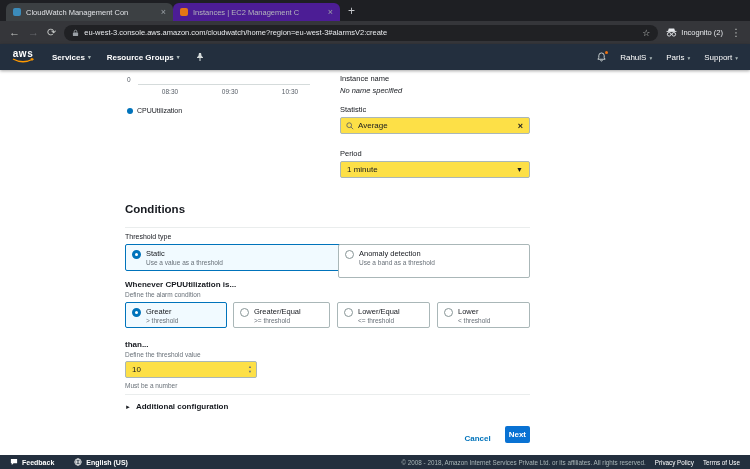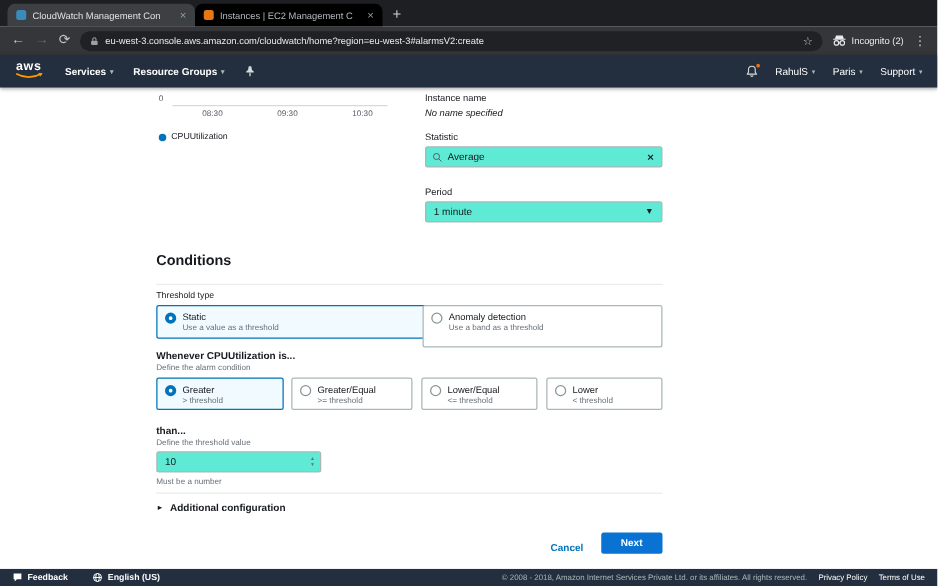--- a/index.html
+++ b/index.html
@@ -1,22 +1,22 @@
 <!DOCTYPE html>
 <html><head>
 <meta charset="utf-8">
 <style>
   *{box-sizing:border-box;margin:0;padding:0}
   body{width:750px;height:469px;font-family:"Liberation Sans",sans-serif;background:#fff;overflow:hidden;position:relative}
 
   
   .tabstrip{height:21px;background:#1e1f23;display:flex;align-items:flex-end;padding-left:6px}
-  .tab{width:150px;height:18px;border-radius:6px 6px 0 0;display:flex;align-items:center;gap:5px;padding:0 7px;font-size:7.5px;color:#dfe1e5;cursor:pointer}
+  .tab{width:167px;height:18px;border-radius:6px 6px 0 0;display:flex;align-items:center;gap:5px;padding:0 7px;font-size:7.5px;color:#dfe1e5;cursor:pointer}
   .tab-active{background:#3c4043}
-  .tab-inactive{background:#000000;color:#b4b7bc}
+  .tab-inactive{background:#4c1d95;color:#b4b7bc}
   .favicon{width:8px;height:8px;border-radius:2px;flex:none}
   .fav-cw{background:#3b8bba}
   .fav-ec2{background:#e57714}
   .tab-label{flex:1;overflow:hidden;white-space:nowrap}
   .tab-close{font-size:9px;color:#9aa0a6;flex:none;cursor:pointer}
   .newtab{color:#c8cacd;font-size:12px;margin:0 0 3px 8px;cursor:pointer}
 
   .toolbar{height:23px;background:#35363a;display:flex;align-items:center;gap:8px;padding:0 9px}
   .navbtn{color:#c4c7c5;font-size:11px;line-height:1;cursor:pointer}
   .navbtn.disabled{color:#67696d}
@@ -36,21 +36,21 @@
   .nav-right .nav-item{margin-right:0;font-weight:normal}
   .bell-wrap{position:relative;cursor:pointer;display:flex}
   .bell-dot{position:absolute;top:-1px;right:-2px;width:3px;height:3px;border-radius:50%;background:#ec7211}
 
   
   #main{position:relative;height:385px;background:#fff}
   .abs{position:absolute}
   .field-label{font-size:7.5px;color:#16191f}
   .tiny-gray{font-size:6.5px;color:#687078}
   .axis-label{font-size:6.5px;color:#545b64}
-  .box{border:1px solid #aab7b8;border-radius:2px;background:#5eead4;display:flex;align-items:center}
+  .box{border:1px solid #aab7b8;border-radius:2px;background:#fde047;display:flex;align-items:center}
   .box input{border:none;outline:none;background:transparent;font-family:inherit;font-size:8px;color:#16191f;flex:1;min-width:0;padding:0}
   .clear-x{font-size:9px;font-weight:bold;color:#16191f;margin:0 6px;cursor:pointer}
   .sel-caret{font-size:7px;color:#16191f;margin-right:6px}
   .legend-dot{width:6px;height:6px;border-radius:50%;background:#0073bb;display:inline-block;margin-right:4px;vertical-align:middle}
   .legend-text{font-size:7px;color:#16191f;vertical-align:middle}
   .baseline{border-top:1px solid #d5dbdb}
   .hdr{font-size:11.5px;font-weight:bold;color:#16191f}
   .divider{border-top:1px solid #eaeded}
   .bold-label{font-size:8px;font-weight:bold;color:#16191f}
 
@@ -61,21 +61,21 @@
   .card-label{font-size:7.5px;color:#16191f;line-height:1.3}
   .card-desc{font-size:6.5px;color:#687078;line-height:1.3}
 
   .stepper{display:flex;flex-direction:column;margin-left:auto;margin-right:4px;color:#687078;font-size:4px;line-height:4.5px;cursor:pointer}
 
   .expand-row{display:flex;align-items:center;gap:5px;cursor:pointer}
   .tri{font-size:6px;color:#16191f}
 
   .actions{display:flex;align-items:flex-end;gap:14px}
   .link-cancel{color:#0073bb;font-size:8px;font-weight:bold;cursor:pointer;text-decoration:none}
-  .btn-next{background:#0972d3;color:#fff;border:none;border-radius:2px;height:17px;padding:0 16px;font-size:8px;font-weight:bold;font-family:inherit;cursor:pointer}
+  .btn-next{background:#0972d3;color:#fff;border:none;border-radius:2px;height:17px;padding:0 4px;font-size:8px;font-weight:bold;font-family:inherit;cursor:pointer}
 
   
   footer{height:14px;background:#232f3e;display:flex;align-items:center;gap:5px;padding:0 10px;color:#fff;font-size:7px}
   .foot-item{display:flex;align-items:center;gap:4px;font-weight:bold;cursor:pointer}
   .foot-gap{width:10px}
   .foot-right{margin-left:auto;display:flex;align-items:center;gap:9px;font-size:6.3px}
   .copyright{color:#aab7b8;font-weight:normal}
   .foot-link{color:#fff;cursor:pointer;white-space:nowrap}
 </style>
 </head>

